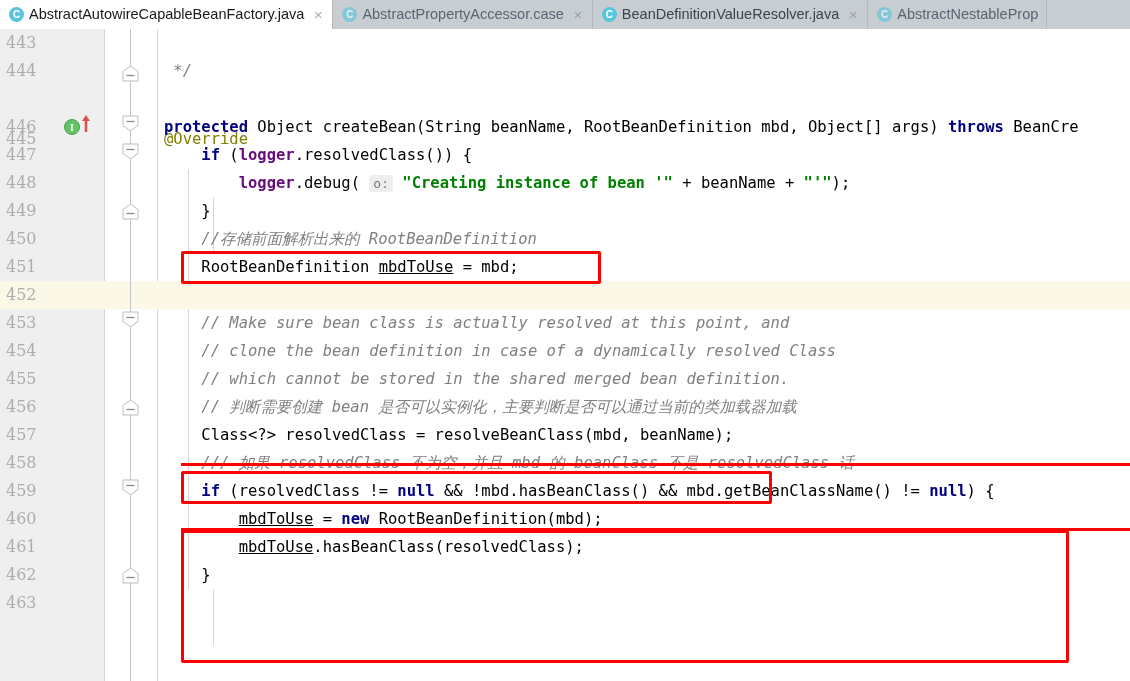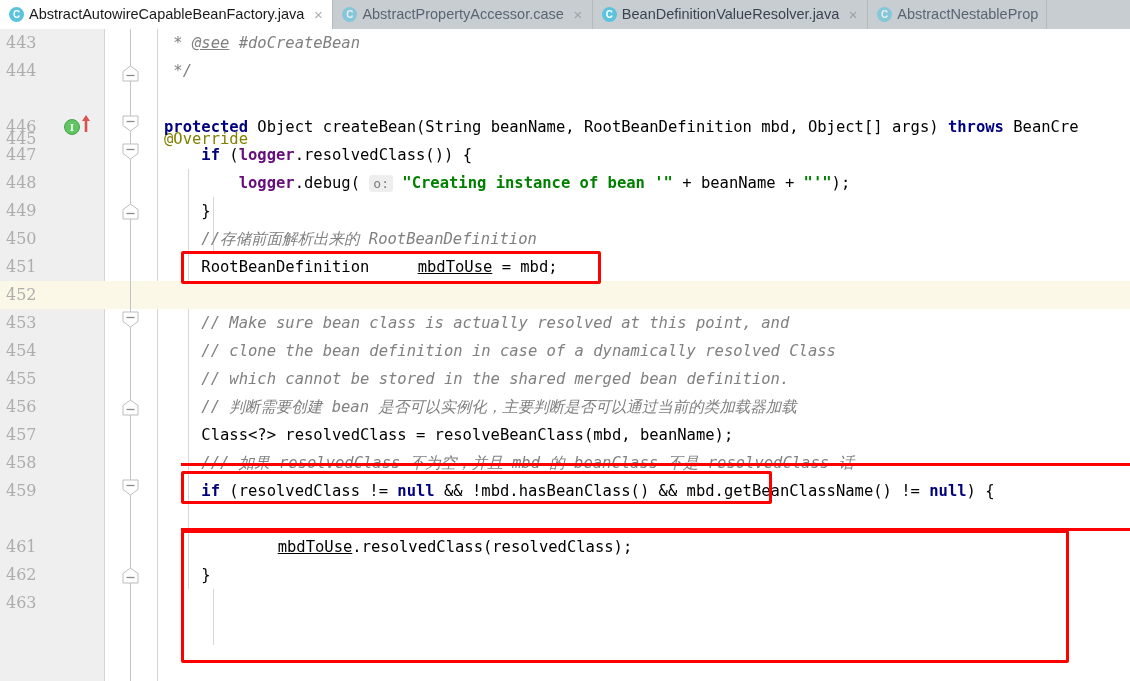--- a/index.html
+++ b/index.html
@@ -135,21 +135,21 @@
     color: #000000;
   }
 
   
   .kw { color: #000080; font-weight: bold; }
   .str { color: #008000; font-weight: bold; }
   .cmt { color: #808080; font-style: italic; }
   .cmt-doc { color: #808080; font-style: italic; }
   .anno { color: #808000; }
   .fld { color: #660e7a; font-weight: bold; }
-  .und { text-decoration: underline; margin-left: 39px; }
+  .und { text-decoration: underline; }
   .plain { color: #000000; }
   .hintchip {
     background: #eeeeee;
     color: #7a7a7a;
     border-radius: 3px;
     padding: 1px 4px;
     font-size: 13px;
   }
   .doclink { color: #808080; font-style: italic; text-decoration: underline; }
 
@@ -259,21 +259,20 @@
     <div class="iguide" style="left:188px; top:280px; height:280px;"></div>
     <div class="iguide" style="left:213px; top:168px; height:56px;"></div>
     <div class="iguide" style="left:213px; top:560px; height:56px;"></div>
 
     <div class="fold-line" style="top:0px; height:652px;"></div>
 
     <div class="rows">
 
       <div class="row" style="top:0px;">
         <span class="lineno">443</span>
-        <span class="codetext"><span class="cmt-doc"> * </span><span class="doclink">@see</span><span class="cmt-doc"> #doCreateBean</span></span>
       </div>
 
       <div class="row" style="top:28px;">
         <span class="lineno">444</span>
         <span class="codetext"><span class="cmt-doc"> */</span></span>
       </div>
 
       <div class="row" style="top:56px;margin-top:40px;">
         <span class="lineno">445</span>
         <span class="codetext"><span class="anno">@Override</span></span>
@@ -342,24 +341,28 @@
       <div class="row" style="top:420px;">
         <span class="lineno">458</span>
         <span class="codetext"><span class="cmt">    /// 如果 resolvedClass 不为空，并且 mbd 的 beanClass 不是 resolvedClass 话</span></span>
       </div>
 
       <div class="row" style="top:448px;">
         <span class="lineno">459</span>
         <span class="codetext"><span class="plain">    </span><span class="kw">if</span><span class="plain"> (resolvedClass != </span><span class="kw">null</span><span class="plain"> &amp;&amp; !mbd.hasBeanClass() &amp;&amp; mbd.getBeanClassName() != </span><span class="kw">null</span><span class="plain">) {</span></span>
       </div>
 
+      <div class="row" style="top:476px;">
+        <span class="lineno">460</span>
+        <span class="codetext"><span class="plain">        </span><span class="plain und">mbdToUse</span><span class="plain"> = </span><span class="kw">new</span><span class="plain"> RootBeanDefinition(mbd);</span></span>
+      </div>
 
       <div class="row" style="top:504px;">
         <span class="lineno">461</span>
-        <span class="codetext"><span class="plain">        </span><span class="plain und">mbdToUse</span><span class="plain">.resolvedClass(resolvedClass);</span></span>
+        <span class="codetext"><span class="plain">        </span><span class="plain und">mbdToUse</span><span class="plain">.hasBeanClass(resolvedClass);</span></span>
       </div>
 
       <div class="row" style="top:532px;">
         <span class="lineno">462</span>
         <span class="codetext"><span class="plain">    }</span></span>
       </div>
 
       <div class="row" style="top:560px;">
         <span class="lineno">463</span>
         <span class="codetext"></span>

